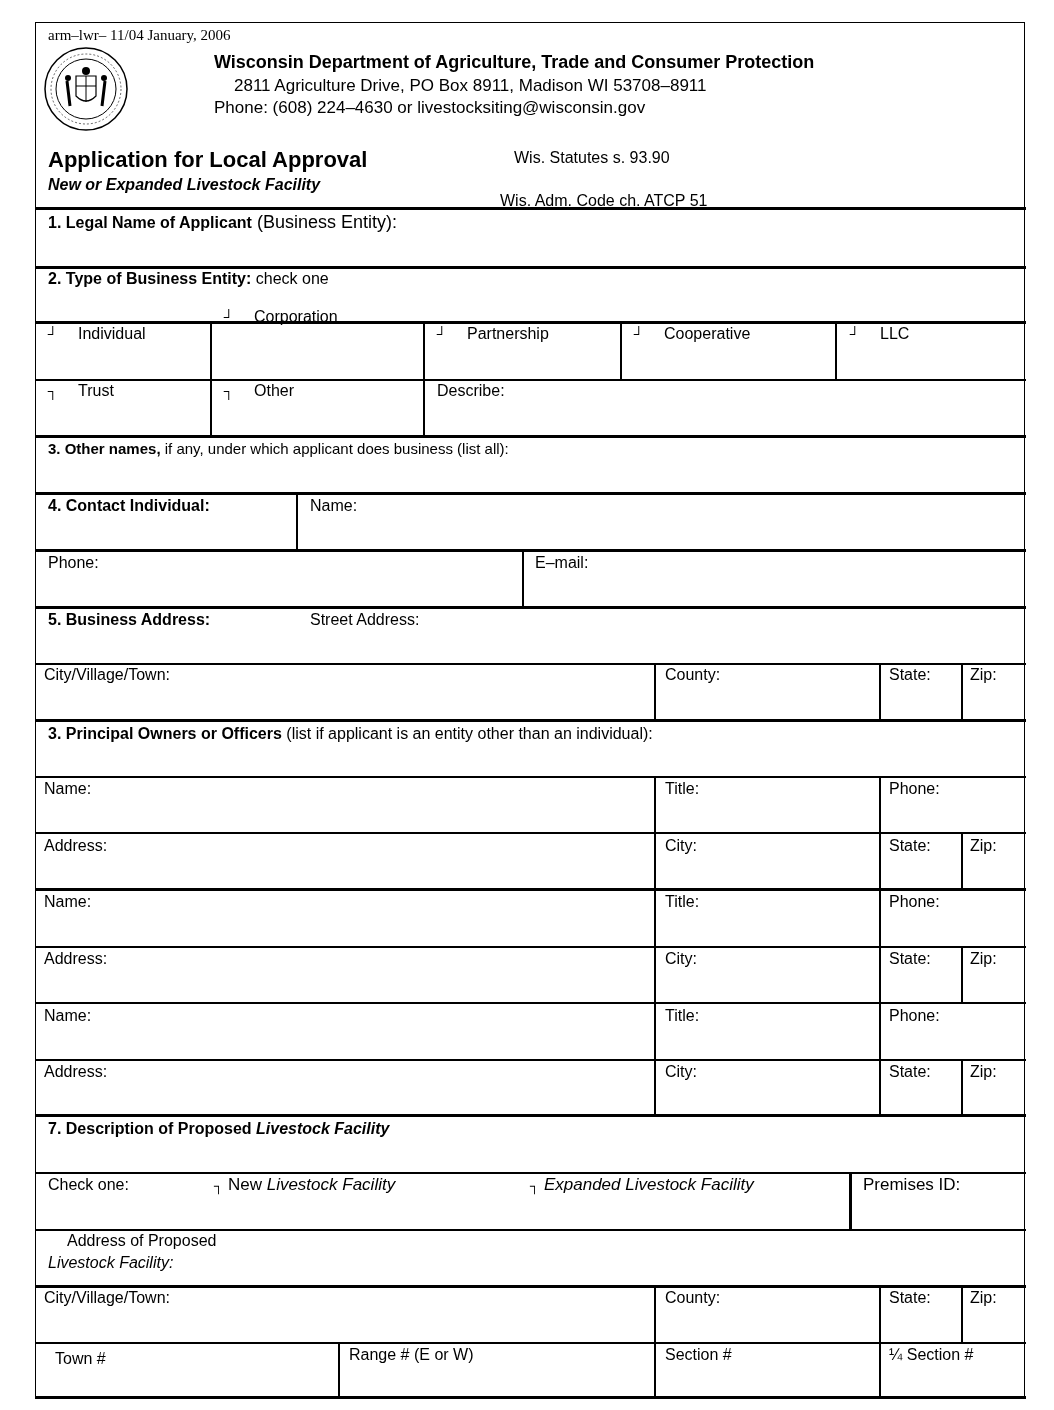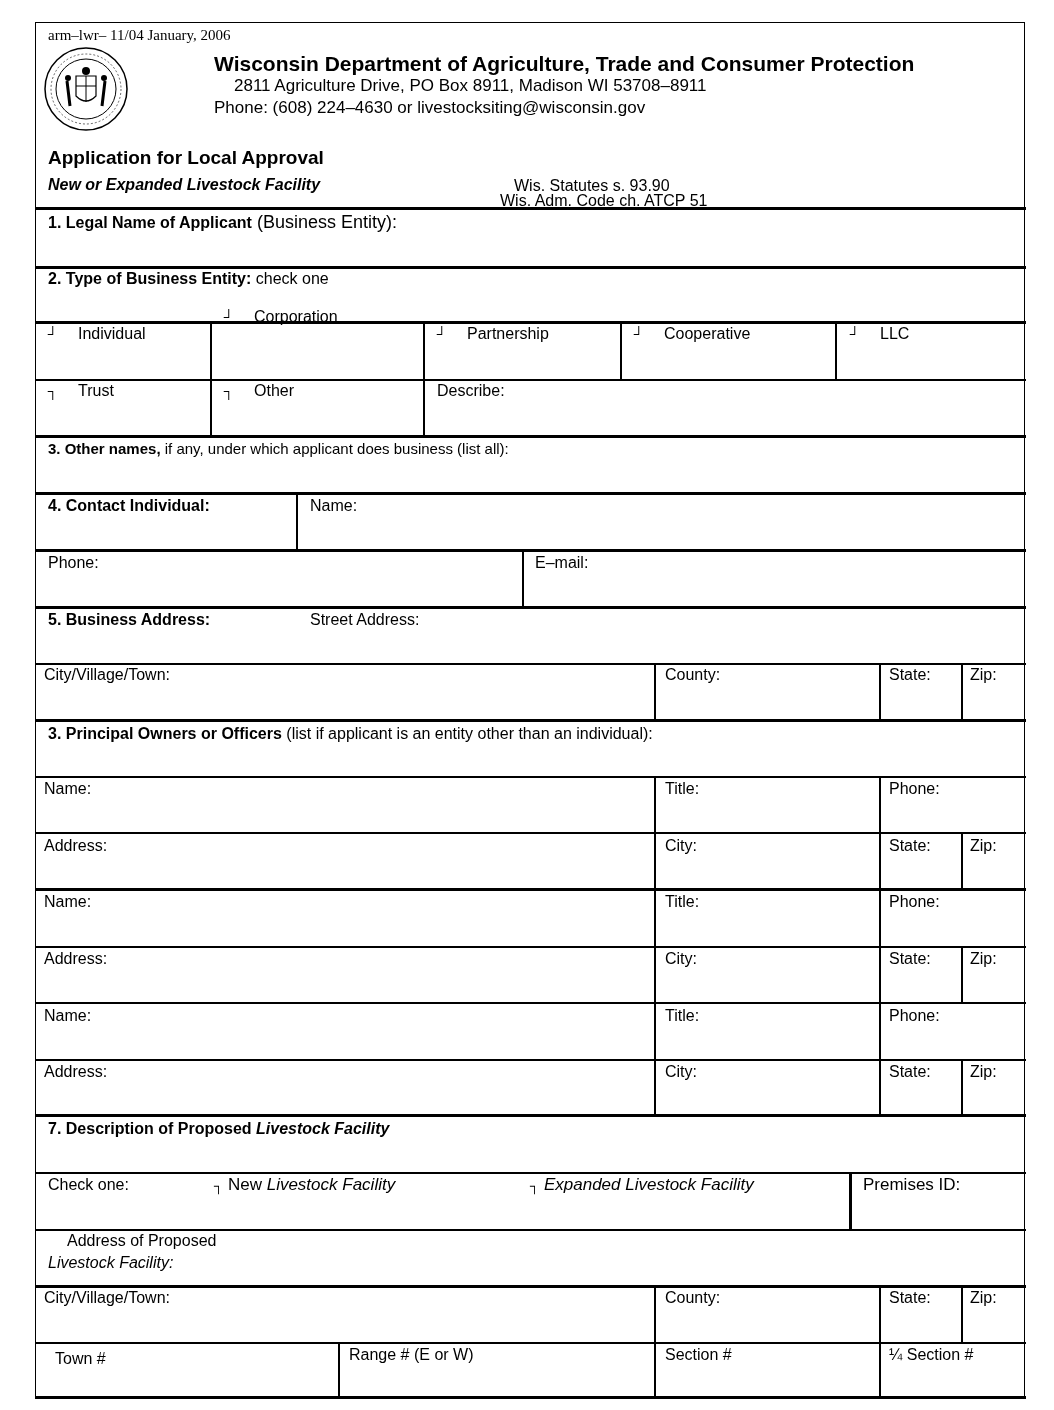--- a/index.html
+++ b/index.html
@@ -28,26 +28,26 @@
   <circle cx="43" cy="43" r="30" fill="none" stroke="#000" stroke-width="1"></circle>
   <circle cx="43" cy="43" r="35" fill="none" stroke="#000" stroke-width="0.6" stroke-dasharray="2 2"></circle>
   <path d="M33 30 L53 30 L53 50 Q43 60 33 50 Z" fill="none" stroke="#000" stroke-width="1.2"></path>
   <line x1="43" y1="30" x2="43" y2="56" stroke="#000"></line>
   <line x1="33" y1="40" x2="53" y2="40" stroke="#000"></line>
   <circle cx="43" cy="25" r="4" fill="#000"></circle>
   <path d="M24 35 L27 60 M62 35 L59 60" stroke="#000" stroke-width="3"></path>
   <circle cx="25" cy="32" r="3" fill="#000"></circle>
     <circle cx="61" cy="32" r="3" fill="#000"></circle>
 </svg>
-<div class="t b" style="left:214px;top:52px;font-size:21px;text-align:right;">Wisconsin Department of Agriculture, Trade and Consumer Protection</div>
+<div class="t b" style="left:214px;top:52px;font-size:18px;text-align:right;">Wisconsin Department of Agriculture, Trade and Consumer Protection</div>
 <div class="t" style="left:214px;top:76px;font-size:17px;margin-left:20px;">2811 Agriculture Drive, PO Box 8911,   Madison WI  53708–8911</div>
 <div class="t" style="left:214px;top:98px;font-size:17px;">Phone:  (608) 224–4630 or livestocksiting@wisconsin.gov</div>
-<div class="t b" style="left:48px;top:147px;font-size:19px;">Application for Local Approval</div>
+<div class="t b" style="left:48px;top:147px;font-size:22px;">Application for Local Approval</div>
 <div class="t b i" style="left:48px;top:176px;font-size:16px;">New or Expanded Livestock Facility</div>
-<div class="t" style="left:514px;top:149px;margin-top:28px;">Wis. Statutes s. 93.90</div>
+<div class="t" style="left:514px;top:149px;">Wis. Statutes s. 93.90</div>
 <div class="t" style="left:500px;top:192px;">Wis. Adm. Code ch. ATCP 51</div>
 
 <div class="hl thick" style="top:207px"></div>
 <div class="hl thick" style="top:266px"></div>
 <div class="hl thick" style="top:321px"></div>
 <div class="hl thin" style="top:379px"></div>
 <div class="hl thick" style="top:435px"></div>
 <div class="hl thick" style="top:492px"></div>
 <div class="hl thick" style="top:549px"></div>
 <div class="hl thick" style="top:606px"></div>

